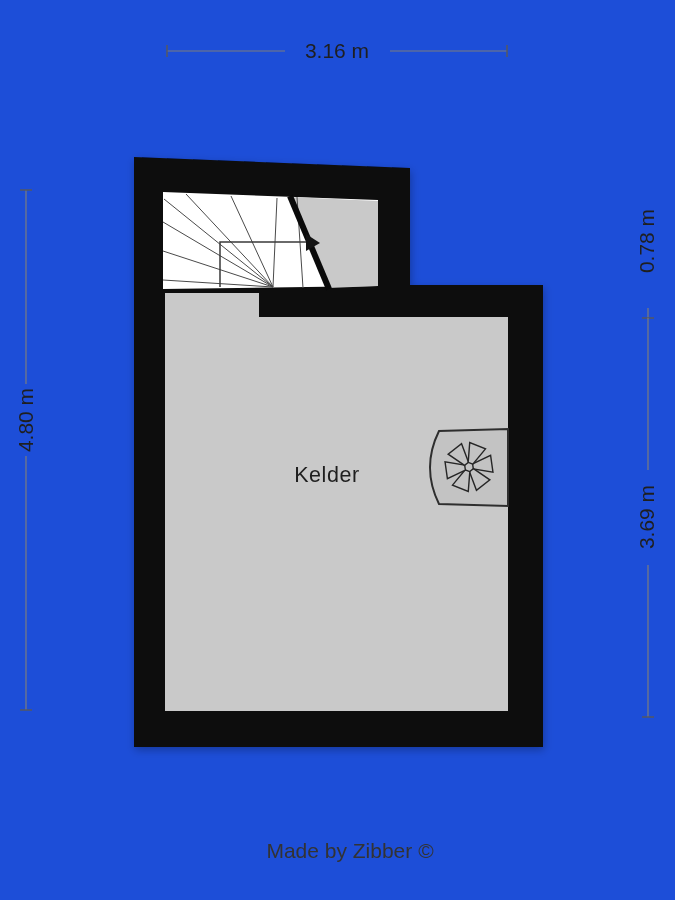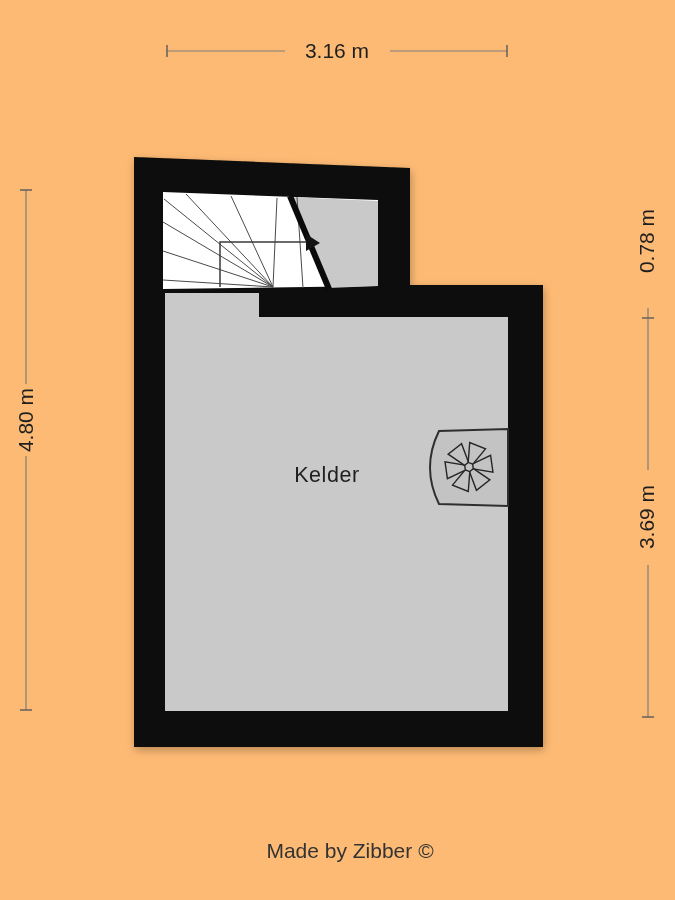--- a/index.html
+++ b/index.html
@@ -8,21 +8,21 @@
     background: #ffffff;
     width: 675px;
     height: 900px;
     overflow: hidden;
     font-family: "Liberation Sans", sans-serif;
   }
   .canvas {
     position: relative;
     width: 675px;
     height: 900px;
-    background: #fdba74;
+    background: #1d4ed8;
   }
   svg { display: block; }
   text {
     font-family: "Liberation Sans", sans-serif;
     fill: #1f1f1f;
   }
   .dim-label { font-size: 21px; }
   .room-label { font-size: 21.5px; letter-spacing: 0.6px; }
   .credit-label { font-size: 21px; fill: #333333; }
   .dim-line { stroke: #7d7d7d; stroke-width: 1.2; fill: none; }

